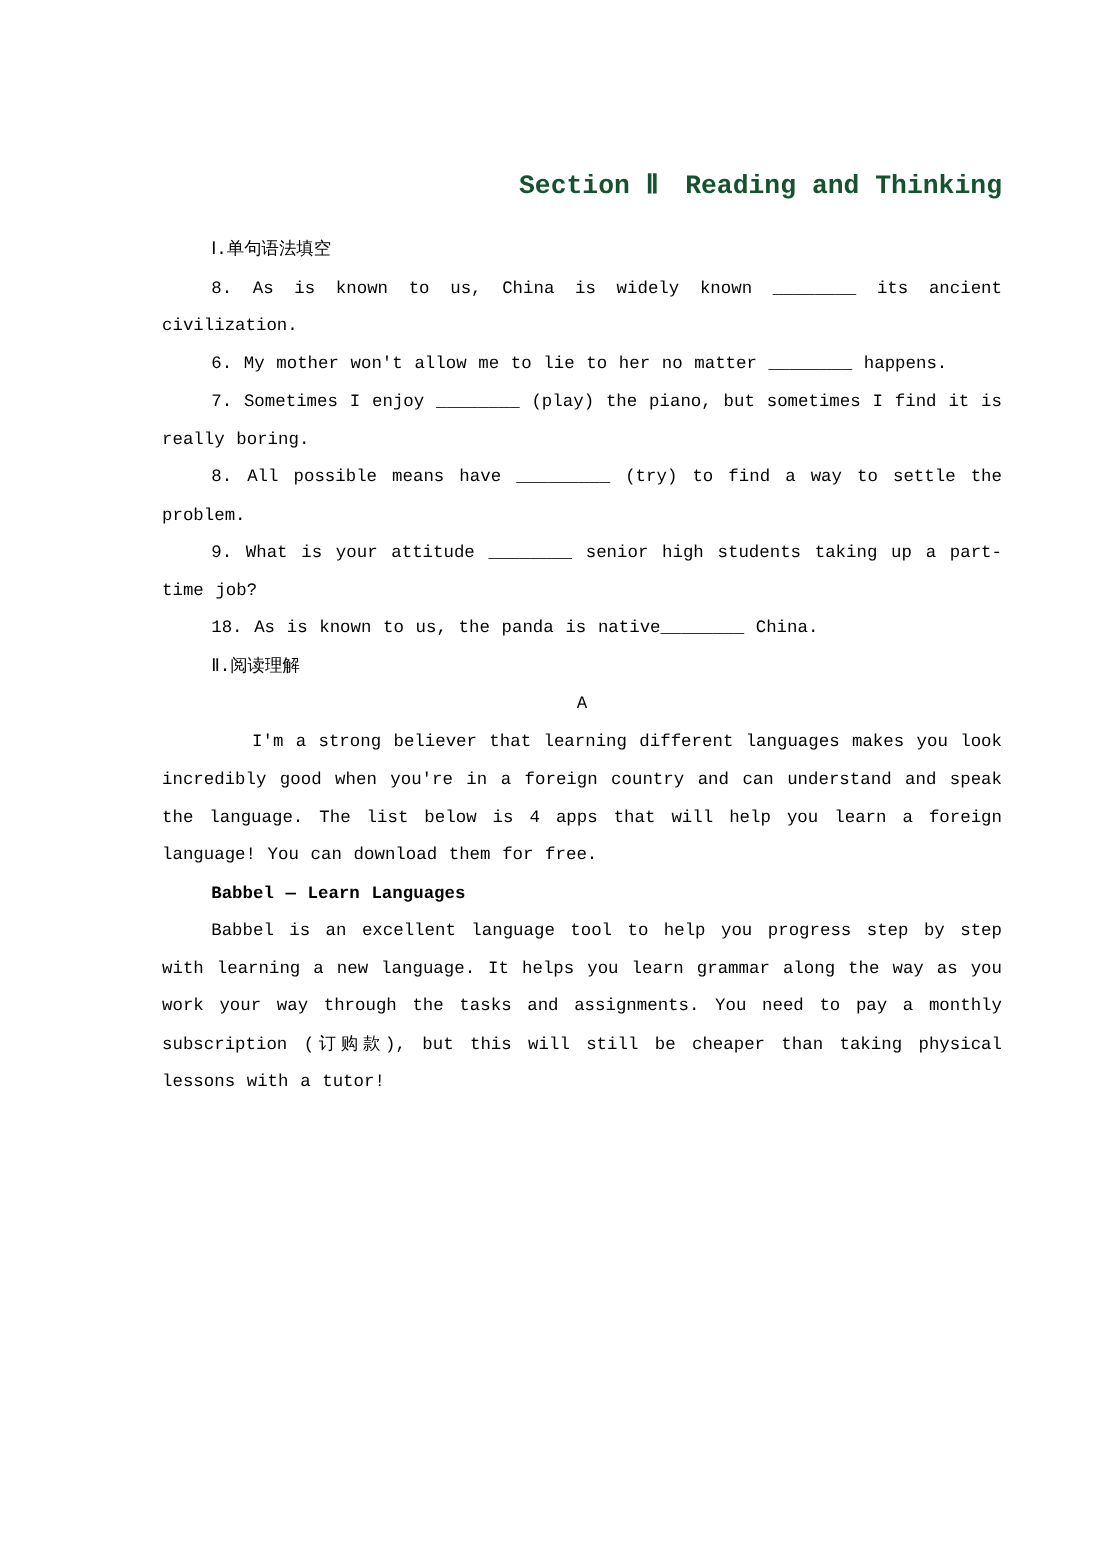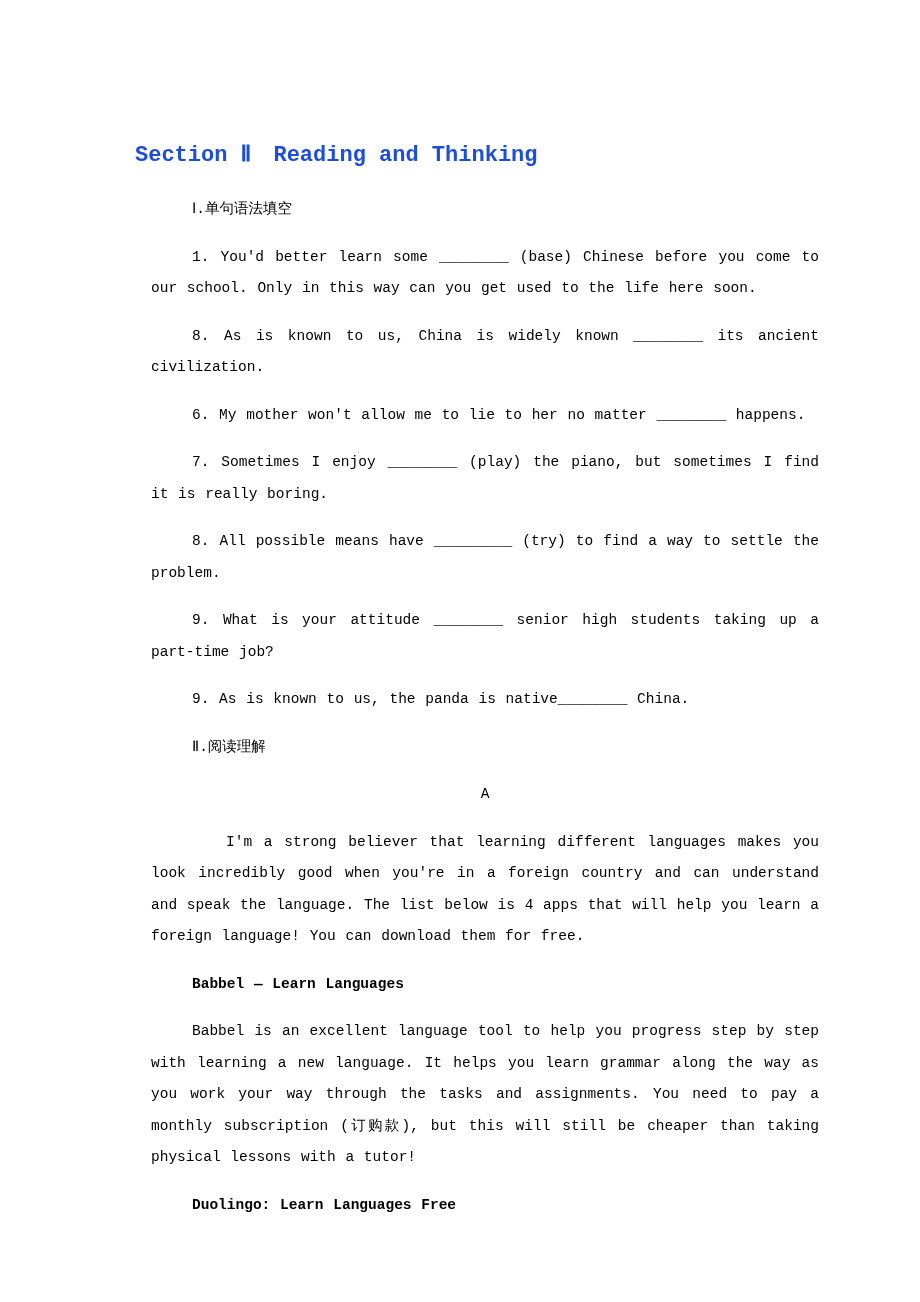--- a/index.html
+++ b/index.html
@@ -16,61 +16,59 @@
     padding: 142px 85px 60px 135px;
     font-family: "Liberation Mono", "DejaVu Sans Mono", monospace;
     font-size: 14.5px;
     line-height: 31.5px;
     color: #000000;
   }
   .doc-title {
     font-family: "Liberation Mono", "DejaVu Sans Mono", monospace;
     font-size: 22px;
     font-weight: bold;
-    color: #1d4ed8;
-    text-align: left;
+    color: #14532d;
+    text-align: right;
     line-height: 28px;
     margin: 0 0 24px 0;
     text-indent: 0;
   }
   .para {
-    margin: 16px;
+    margin: 0;
     text-align: justify;
     text-indent: 41px;
     word-spacing: 1px;
   }
   .para.center {
     text-align: center;
     text-indent: 0;
   }
   .para.bold { font-weight: bold; }
   .para.intro-indent { text-indent: 75px; }
 </style>
 </head>
 <body>
 
 <div class="page">
 
   <h1 class="doc-title">Section Ⅱ　Reading and Thinking</h1>
 
   <p class="para">Ⅰ.单句语法填空</p>
 
-  <p class="para">1. You'd better learn some ________ (base) Chinese before you come to our school. Only in this way can you get used to the life here soon.</p>
   <p class="para">8. As is known to us, China is widely known ________ its ancient civilization.</p>
   <p class="para">6. My mother won't allow me to lie to her no matter ________ happens.</p>
   <p class="para">7. Sometimes I enjoy ________ (play) the piano, but sometimes I find it is really boring.</p>
   <p class="para">8. All possible means have _________ (try) to find a way to settle the problem.</p>
   <p class="para">9. What is your attitude ________ senior high students taking up a part-time job?</p>
-  <p class="para">9. As is known to us, the panda is native________ China.</p>
+  <p class="para">18. As is known to us, the panda is native________ China.</p>
 
   <p class="para">Ⅱ.阅读理解</p>
 
   <p class="para center">A</p>
 
   <p class="para intro-indent">I'm a strong believer that learning different languages makes you look incredibly good when you're in a foreign country and can understand and speak the language. The list below is 4 apps that will help you learn a foreign language! You can download them for free.</p>
 
   <p class="para bold">Babbel — Learn Languages</p>
 
   <p class="para">Babbel is an excellent language tool to help you progress step by step with learning a new language. It helps you learn grammar along the way as you work your way through the tasks and assignments. You need to pay a monthly subscription (订购款), but this will still be cheaper than taking physical lessons with a tutor!</p>
 
-  <p class="para bold">Duolingo: Learn Languages Free</p>
 
 </div>
 
 </body></html>

